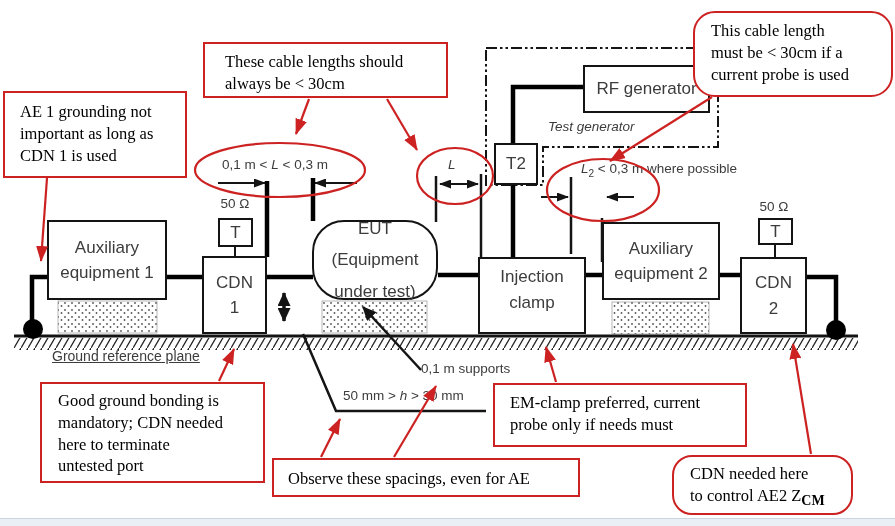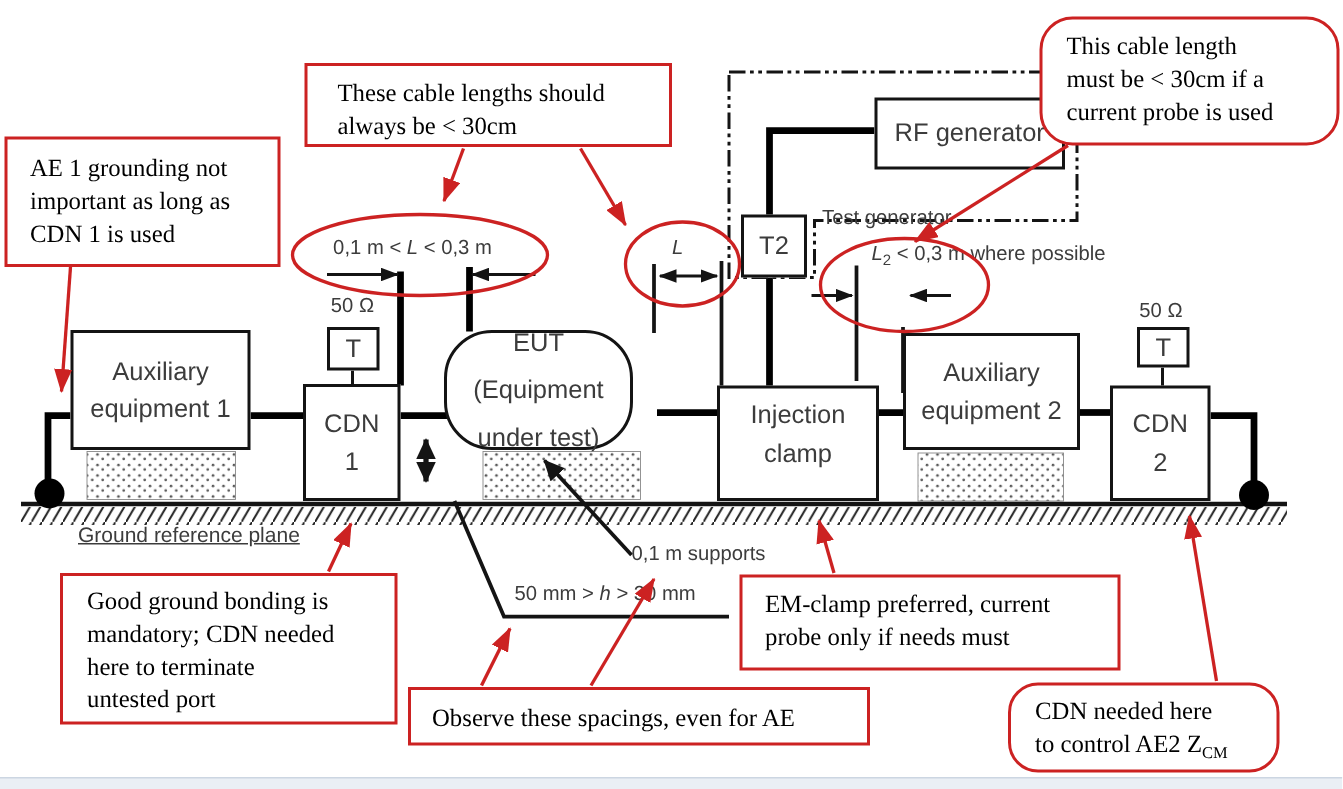--- a/index.html
+++ b/index.html
@@ -11,41 +11,41 @@
   .eq{position:absolute;z-index:2;background:#fff;border:2.5px solid #141414;
       display:flex;align-items:center;justify-content:center;text-align:center;
       font-size:17px;color:#3c3c3c;line-height:1.5;white-space:pre-line;box-sizing:border-box;}
   .eq.tall{line-height:1.85;}
   .slabel{position:absolute;z-index:2;font-size:13.5px;color:#3c3c3c;white-space:nowrap;}
   .slabel .it{font-style:italic;}
   .slabel sub{font-size:10px;}
   .callout{position:absolute;z-index:4;background:#fff;border:2px solid #cc2222;
            font-family:"Liberation Serif","DejaVu Serif",serif;font-size:16.5px;color:#000;
            line-height:1.32;white-space:pre-line;box-sizing:border-box;}
-  .callout sub{font-size:11px;}
+  .callout sub{font-size:14px;font-weight:bold;}
   #c1{left:3px;top:91px;width:184px;height:87px;padding:8px 6px 0 15px;}
   #c2{left:203px;top:42px;width:245px;height:56px;padding:7px 6px 0 20px;}
   #c3{left:693px;top:11px;width:200px;height:86px;padding:7px 6px 0 16px;border-radius:22px;}
   #c4{left:40px;top:382px;width:225px;height:101px;padding:6px 6px 0 16px;}
   #c5{left:272px;top:458px;width:308px;height:39px;padding:8px 6px 0 14px;}
   #c6{left:493px;top:383px;width:254px;height:64px;padding:7px 6px 0 15px;}
   #c7{left:672px;top:455px;width:181px;height:60px;padding:6px 6px 0 16px;border-radius:20px;}
   #aux1{left:47px;top:220px;width:120px;height:80px;}
   #cdn1{left:202px;top:256px;width:65px;height:78px;}
   #t1{left:218px;top:218px;width:35px;height:29px;border-width:2px;}
-  #eut{left:296px;top:220px;width:126px;height:80px;border-radius:32px;}
+  #eut{left:312px;top:220px;width:126px;height:80px;border-radius:32px;}
   #clamp{left:478px;top:257px;width:108px;height:77px;padding-bottom:12px;}
   #aux2{left:602px;top:222px;width:118px;height:78px;}
   #cdn2{left:740px;top:257px;width:67px;height:77px;}
   #t2r{left:758px;top:218px;width:35px;height:27px;border-width:2px;}
   #t2{left:494px;top:143px;width:44px;height:42px;border-width:2px;}
   #rfgen{left:583px;top:65px;width:127px;height:48px;border-width:2px;}
   #lbl-ohm-left{left:214px;top:196px;width:42px;text-align:center;}
   #lbl-ohm-right{left:753px;top:199px;width:42px;text-align:center;}
-  #lbl-testgen{left:548px;top:137px;}
+  #lbl-testgen{left:548px;top:119px;font-style:italic;}
   #lbl-ground{left:52px;top:348px;font-size:14px;text-decoration:underline;}
   #lbl-supports{left:421px;top:361px;}
   #lbl-meas1{left:207px;top:157px;width:136px;text-align:center;}
   #lbl-l{left:448px;top:157px;font-style:italic;}
   #lbl-l2{left:581px;top:161px;}
   #lbl-h{left:343px;top:388px;}
   #bottom-bar{position:absolute;z-index:5;left:0;top:518px;width:895px;height:8px;
               background:#eaeff5;border-top:1px solid #ccd6e2;}
 </style>
 </head>

